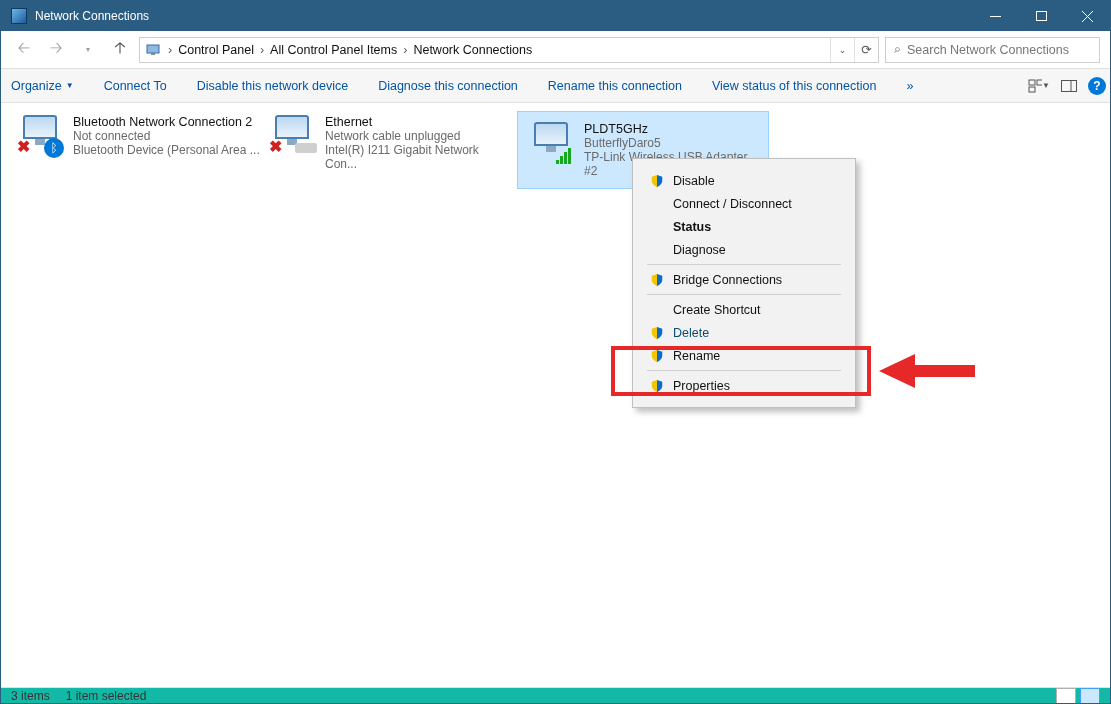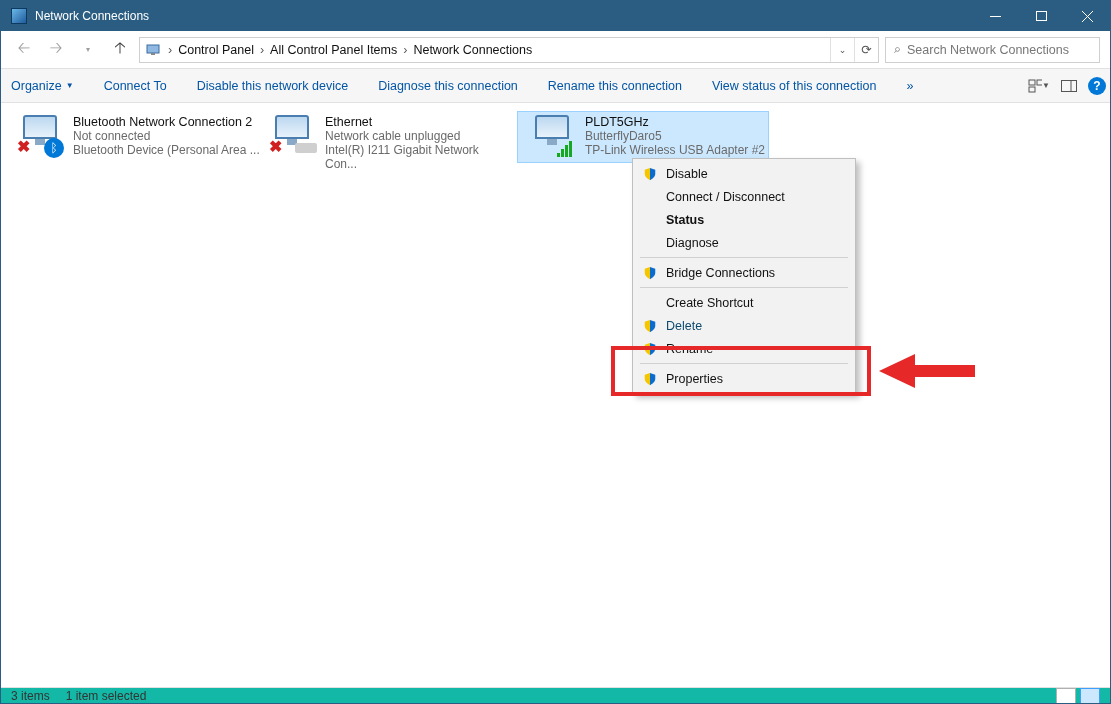--- a/index.html
+++ b/index.html
@@ -27,37 +27,37 @@
 
 .cmdbar { height: 34px; background:#f6f6f6; border-bottom:1px solid #e1e1e1; display:flex; align-items:center; padding:0 4px; gap:18px; font-size:12.5px; color:#0355a5; }
 .cmdbar .cmd { display:flex; align-items:center; gap:4px; padding:4px 6px; }
 .cmdbar .right { margin-left:auto; display:flex; align-items:center; gap:8px; }
 .cmdbar .right-icon { width:22px; height:22px; display:flex; align-items:center; justify-content:center; color:#444; }
 .cmdbar .help { width:18px; height:18px; border-radius:50%; background:#0078d7; color:#fff; font-weight:bold; font-size:12px; display:flex; align-items:center; justify-content:center; }
 
 
 .content { position:relative; height: calc(100% - 30px - 38px - 34px - 24px); padding:8px 12px; display:flex; gap:0; align-items:flex-start; }
 .conn-item { width: 252px; display:flex; gap:8px; padding:4px; font-size:12.5px; color:#111; position:relative; }
-.conn-item.selected { background:#cce8ff; border:1px solid #99d1ff; padding:3px;justify-content:flex-end; }
+.conn-item.selected { background:#cce8ff; border:1px solid #99d1ff; padding:10px;justify-content:flex-end; }
 .conn-icon { width:48px; height:44px; position:relative; flex-shrink:0; }
 .conn-icon .monitor { position:absolute; left:6px; top:0; width:34px; height:24px; border:2px solid #4a7db0; border-radius:3px 3px 0 0; background:linear-gradient(#bcd8f0,#e8f2fb); }
 .conn-icon .stand { position:absolute; left:18px; top:24px; width:10px; height:6px; background:#8aa9c6; }
 .conn-icon .badge { position:absolute; left:0; bottom:0; width:22px; height:22px; }
 .conn-icon .overlay { position:absolute; right:0; bottom:0; width:22px; height:22px; display:flex; align-items:center; justify-content:center; }
 .red-x { color:#d02020; font-weight:bold; font-size:16px; }
 .bt-circle { width:20px; height:20px; border-radius:50%; background:#0078d7; color:#fff; font-size:12px; display:flex; align-items:center; justify-content:center; }
 .plug { width:22px; height:10px; background:#cfcfcf; border-radius:2px; position:relative; }
 .signal { width:18px; height:18px; position:relative; }
 .signal span { position:absolute; bottom:0; width:3px; background:#17a821; }
 .signal span:nth-child(1){ left:0; height:4px;} .signal span:nth-child(2){ left:4px; height:8px;} .signal span:nth-child(3){ left:8px; height:12px;} .signal span:nth-child(4){ left:12px; height:16px;}
 .conn-text .name { color:#111; }
 .conn-text .sub { color:#6a6a6a; font-size:12px; }
 
 
-.ctx-menu { position:absolute; left:631px; top:157px; width:224px; background:#f2f2f2; border:1px solid #bfbfbf; box-shadow:4px 4px 6px rgba(0,0,0,.25); font-size:12.5px; padding:3px; z-index:5; }
+.ctx-menu { position:absolute; left:631px; top:157px; width:224px; background:#f2f2f2; border:1px solid #bfbfbf; box-shadow:4px 4px 6px rgba(0,0,0,.25); font-size:12.5px; padding:10px; z-index:5; }
 .ctx-item { height:23px; display:flex; align-items:center; padding:0 10px 0 30px; position:relative; color:#111; }
 .ctx-item.disabled { color:#0c4a6e; }
 .ctx-item.bold { font-weight:600; }
 .ctx-sep { height:1px; background:#d0d0d0; margin:3px 4px; }
 .ctx-shield { position:absolute; left:7px; width:14px; height:14px; }
 .prop-highlight { position:absolute; left:610px; top:345px; width:260px; height:50px; border:4px solid #e62828; z-index:6; }
 .arrow-callout { position:absolute; left:878px; top:353px; width:96px; height:34px; z-index:6; }
 .arrow-callout .shaft { position:absolute; right:0; top:11px; width:60px; height:12px; background:#e62828; }
 .arrow-callout .head { position:absolute; left:0; top:0; width:0; height:0; border-top:17px solid transparent; border-bottom:17px solid transparent; border-right:36px solid #e62828; }
 

